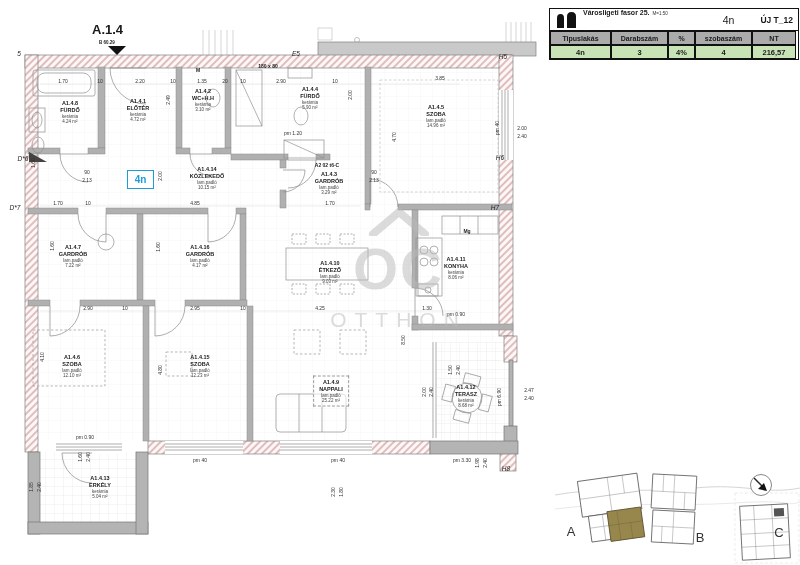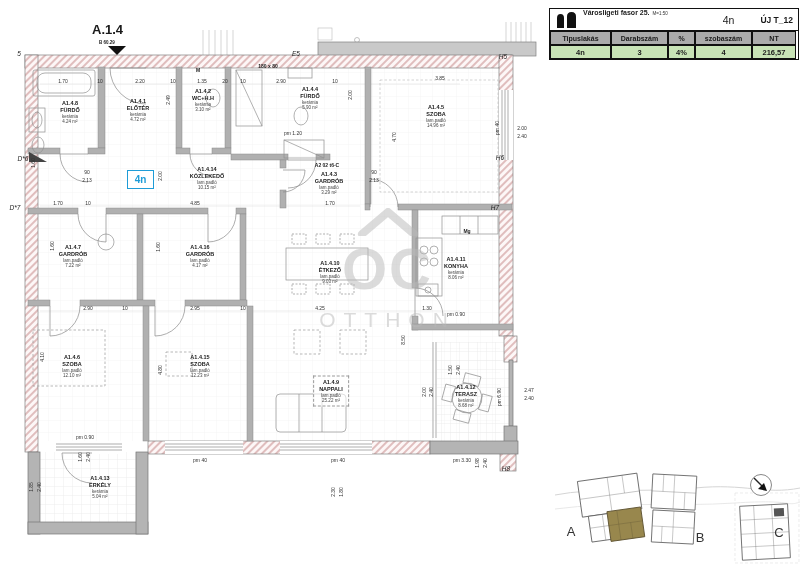--- a/index.html
+++ b/index.html
@@ -23,21 +23,21 @@
 
   #section-title{position:absolute;left:92px;top:22px;font-size:13px;font-weight:bold;z-index:4;}
   #section-sub{position:absolute;left:99px;top:40px;font-size:4.5px;font-weight:bold;z-index:4;}
   #section-tri{position:absolute;left:108px;top:46px;width:0;height:0;z-index:4;
     border-left:9px solid transparent;border-right:9px solid transparent;border-top:9px solid #111;}
 
   #unit-badge{position:absolute;left:127px;top:170px;width:25px;height:17px;z-index:4;
     border:1px solid #1e9cd7;color:#1e9cd7;background:#fff;font-weight:bold;font-size:10px;
     display:flex;align-items:center;justify-content:center;}
 
-  #watermark{position:absolute;left:305px;top:206px;width:165px;z-index:5;opacity:.5;
+  #watermark{position:absolute;left:316px;top:206px;width:165px;z-index:5;opacity:.5;
     text-align:center;color:#b9b9b9;pointer-events:none;}
   #watermark .wm-oc{font-size:58px;font-weight:bold;letter-spacing:2px;line-height:1.0;}
   #watermark .wm-l1{font-size:21px;letter-spacing:8px;margin-top:10px;}
   #watermark .wm-l2{font-size:21px;letter-spacing:4px;}
 
   #info-table{position:absolute;left:549px;top:8px;width:248px;z-index:6;background:#fff;
     border:1.5px solid #111;}
   #it-title{display:flex;align-items:center;padding:1px 5px 1px 4px;height:19px;border-bottom:1.5px solid #111;}
   #it-title .tcol{margin-left:3px;line-height:1.25;}
   .tb-proj{font-size:7px;font-weight:bold;}

